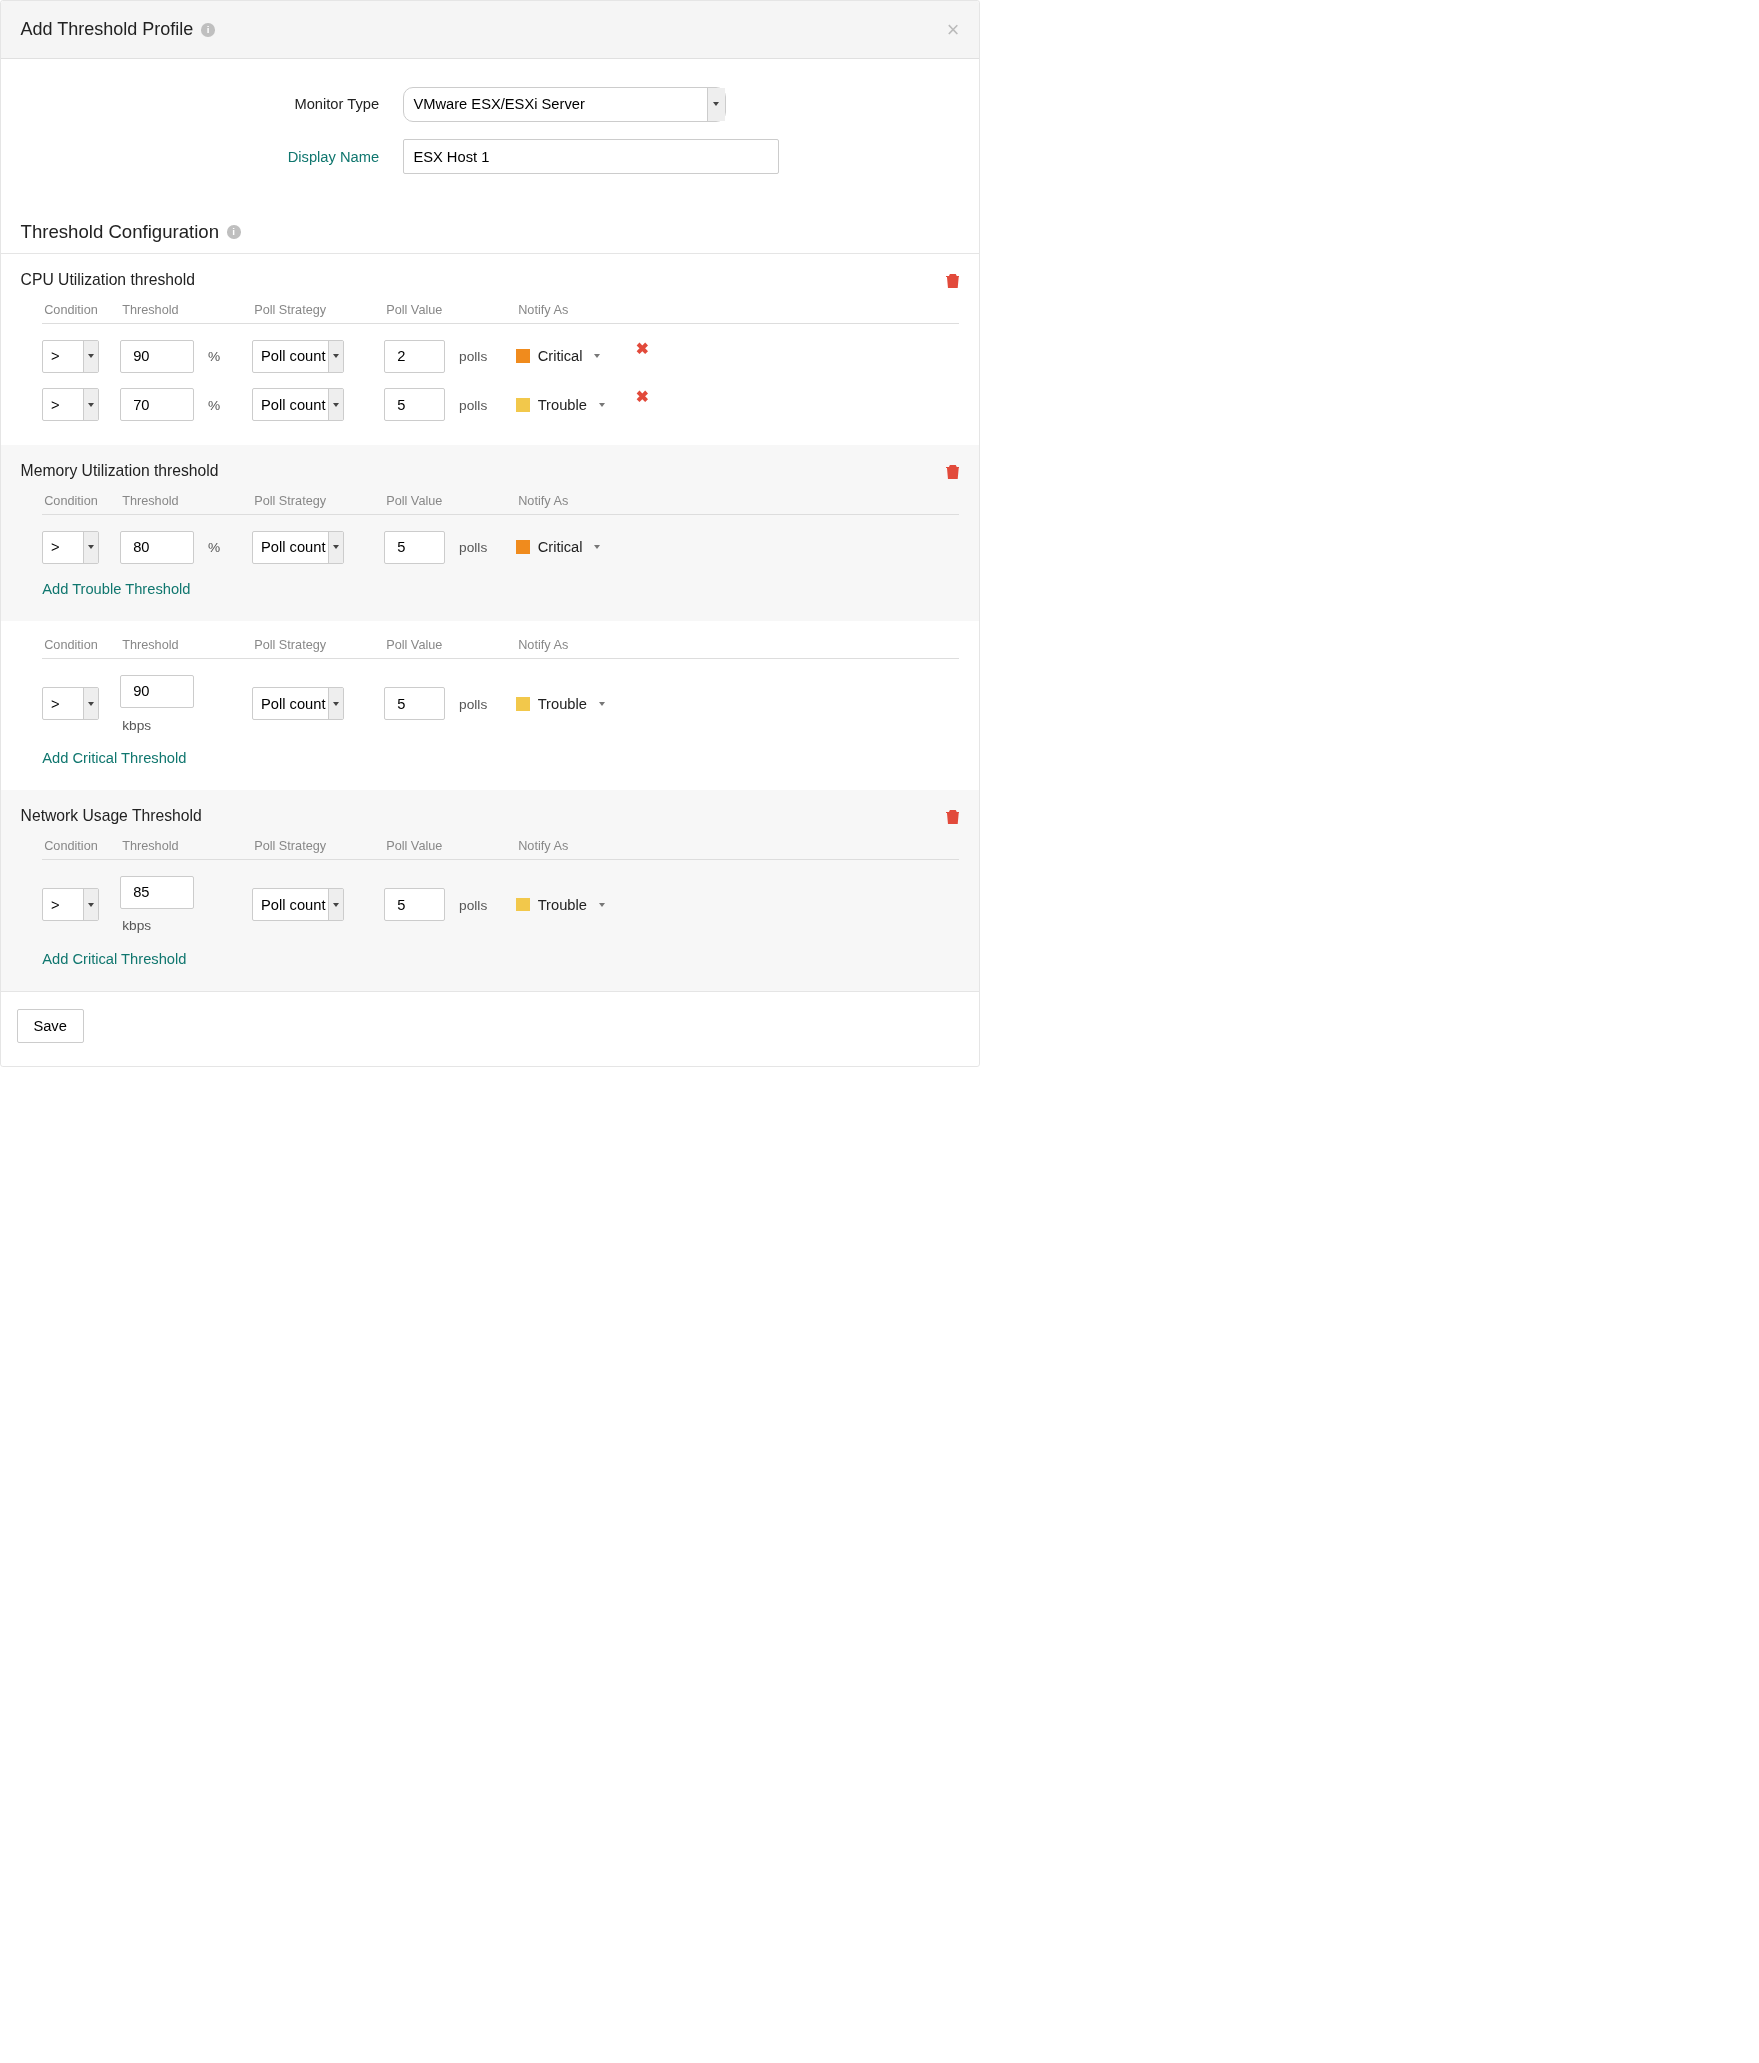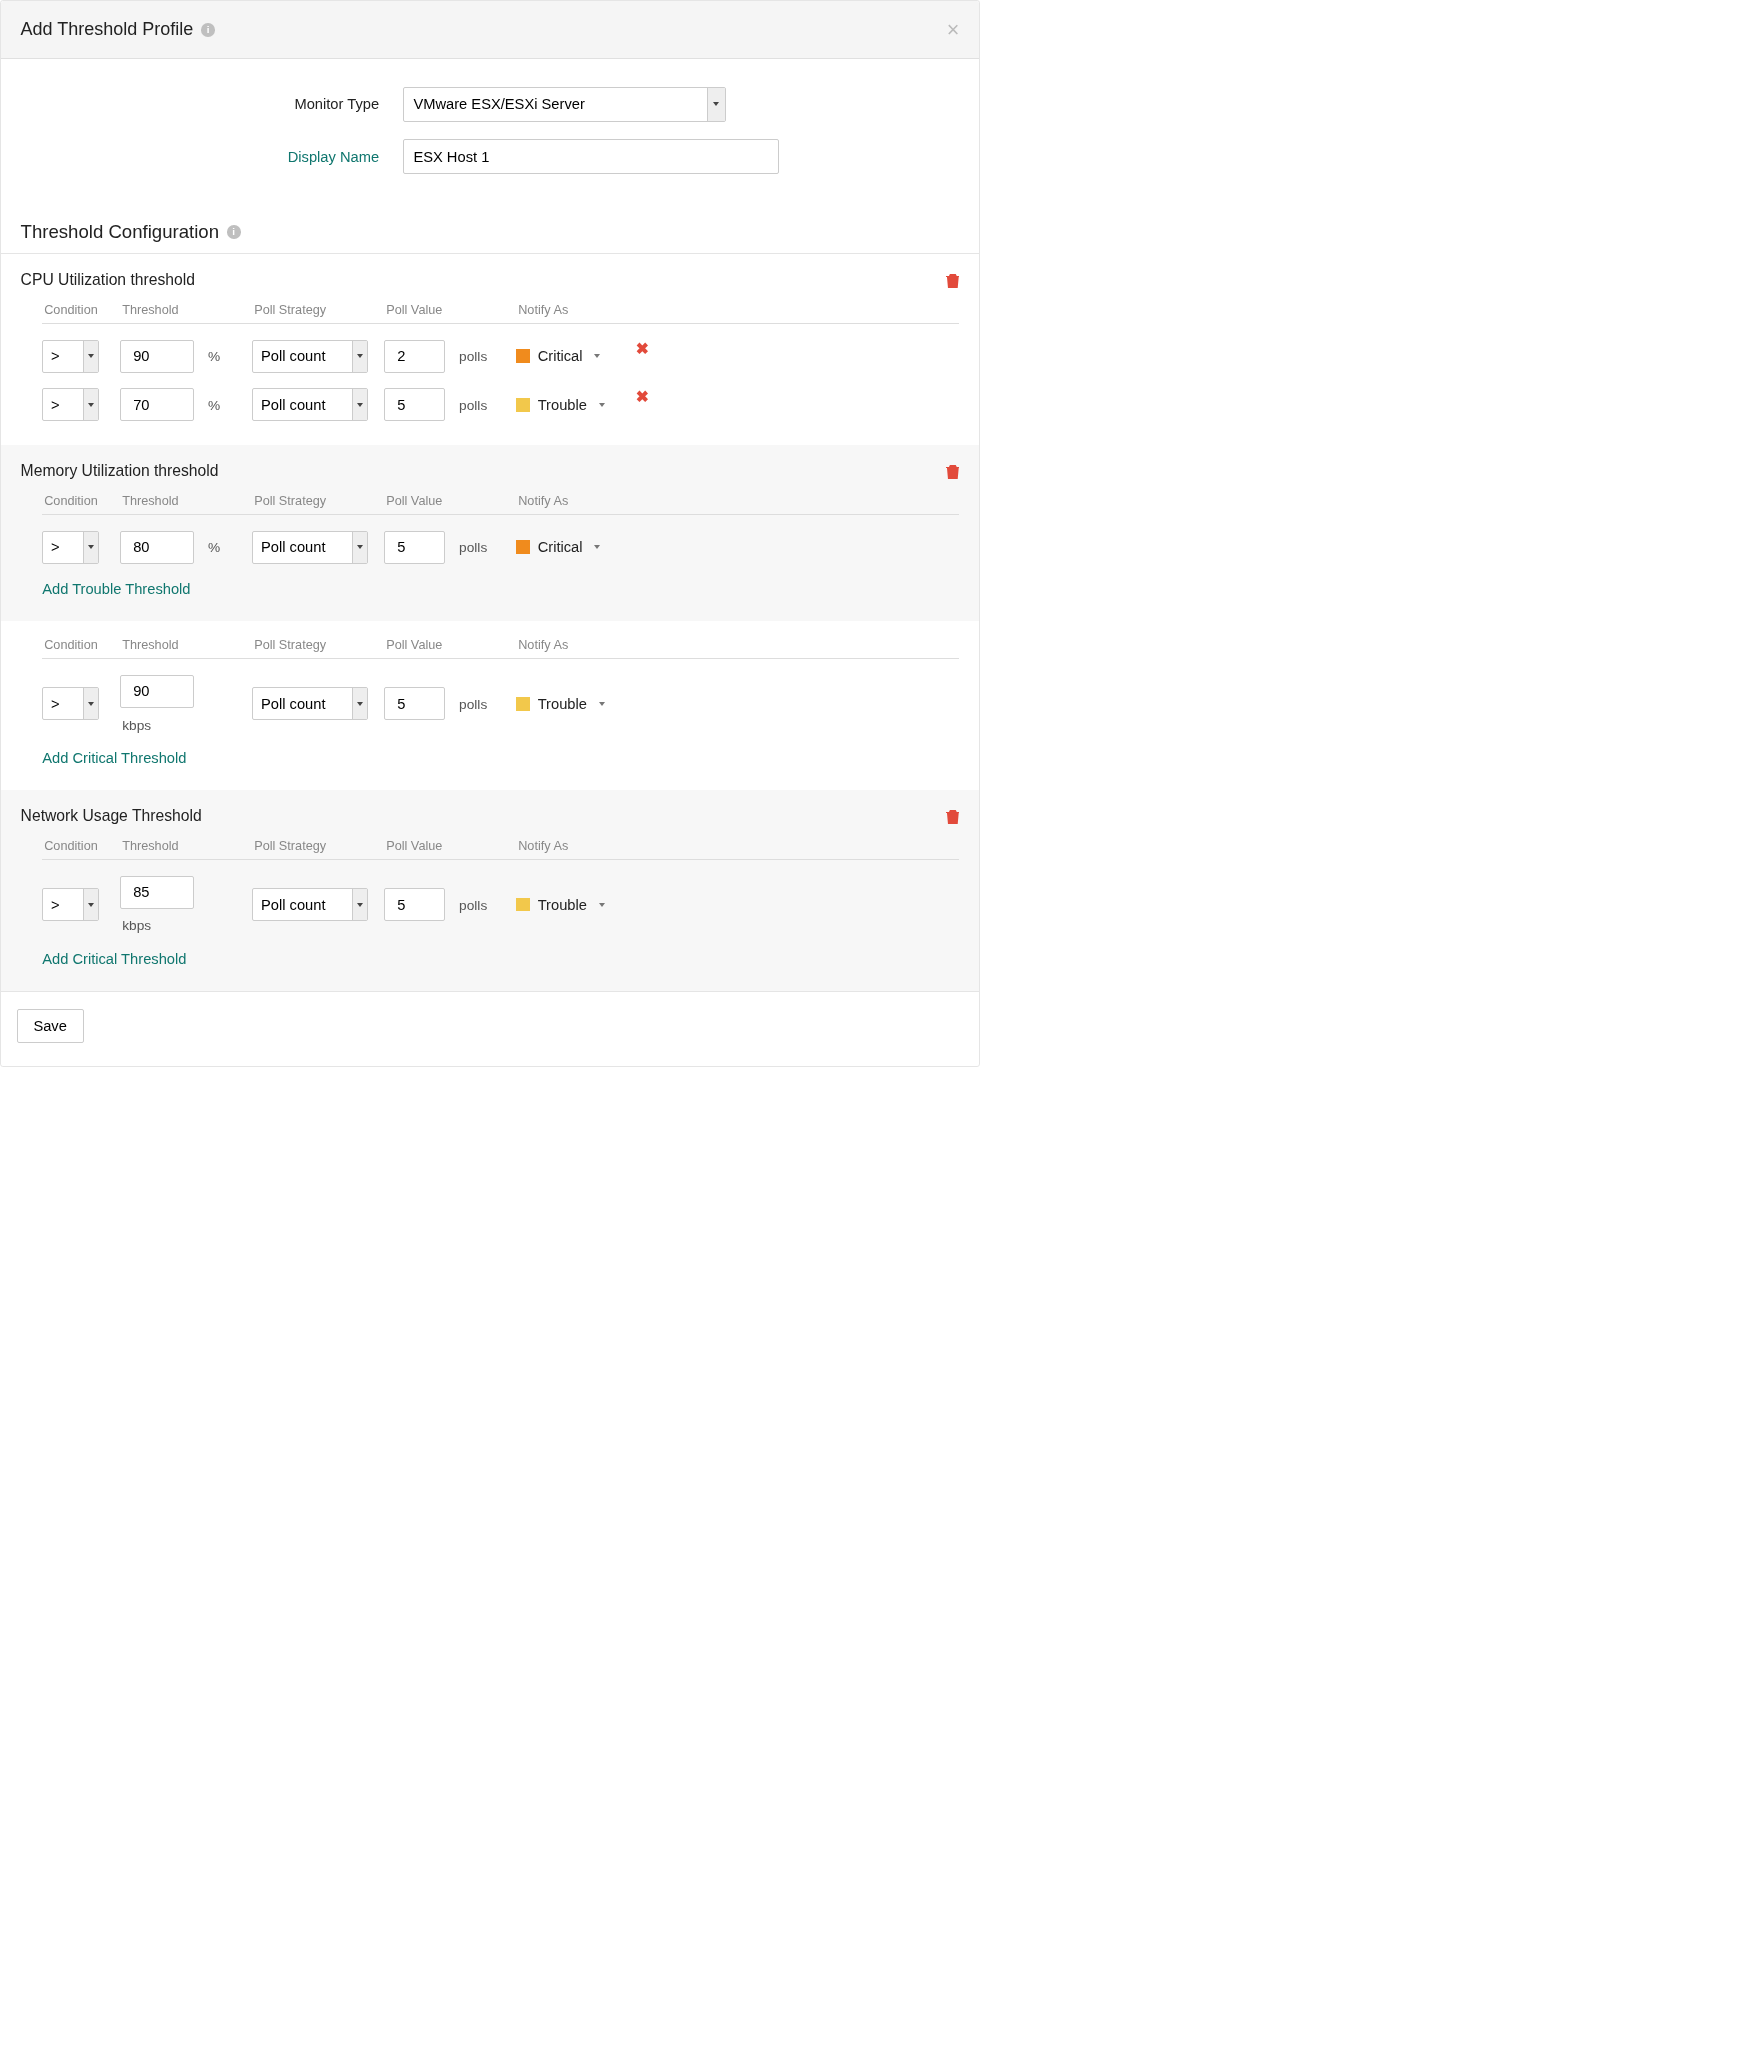--- a/index.html
+++ b/index.html
@@ -43,21 +43,21 @@
     display: flex; align-items: center; margin-bottom: 17.6px;
   }
   .form-label {
     width: 382px; text-align: right; padding-right: 23.5px; font-size: 14.7px;
   }
   .form-label.req { color: #0f766e; }
   .select-wrap, .input-wrap {
     position: relative;
   }
   .sel {
-    width: 323px; height: 35px; border: 1px solid #ccc; border-radius: 2px;
+    width: 323px; height: 35px; border: 1px solid #ccc; border-radius: 10px;
     padding: 0 27.4px 0 9.8px; font-size: 14.7px; background: #fff;
     appearance: none; -webkit-appearance: none;
   }
   .txt {
     width: 376px; height: 35px; border: 1px solid #ccc; border-radius: 2px;
     padding: 0 9.8px; font-size: 14.7px; background: #fff;
   }
   .sel-arrow {
     position: absolute; right: 1px; top: 1px; bottom: 1px; width: 17.6px;
     background: #eee; border-left: 1px solid #ccc;
@@ -108,21 +108,21 @@
   }
   .cond-sel, .poll-sel {
     position: relative; display:inline-flex; align-items:center;
   }
   .dd {
     height: 33px; border: 1px solid #ccc; border-radius: 2px;
     background: #fff; appearance:none; -webkit-appearance:none;
     font-size: 14.7px;
   }
   .dd.cond { width: 57px; padding-left:7.8px; }
-  .dd.poll { width: 116px; padding-left:7.8px; }
+  .dd.poll { width: 92px; padding-left:7.8px; }
   .ddarrow {
     position:absolute; right:1px; top:1px; bottom:1px; width:15.7px;
     background:#eee; border-left:1px solid #ccc;
     display:flex; align-items:center; justify-content:center; pointer-events:none;
   }
   .ddarrow::after{
     content:""; border-left:3.9px solid transparent; border-right:3.9px solid transparent;
     border-top:4.9px solid #444;
   }
   .numin {

